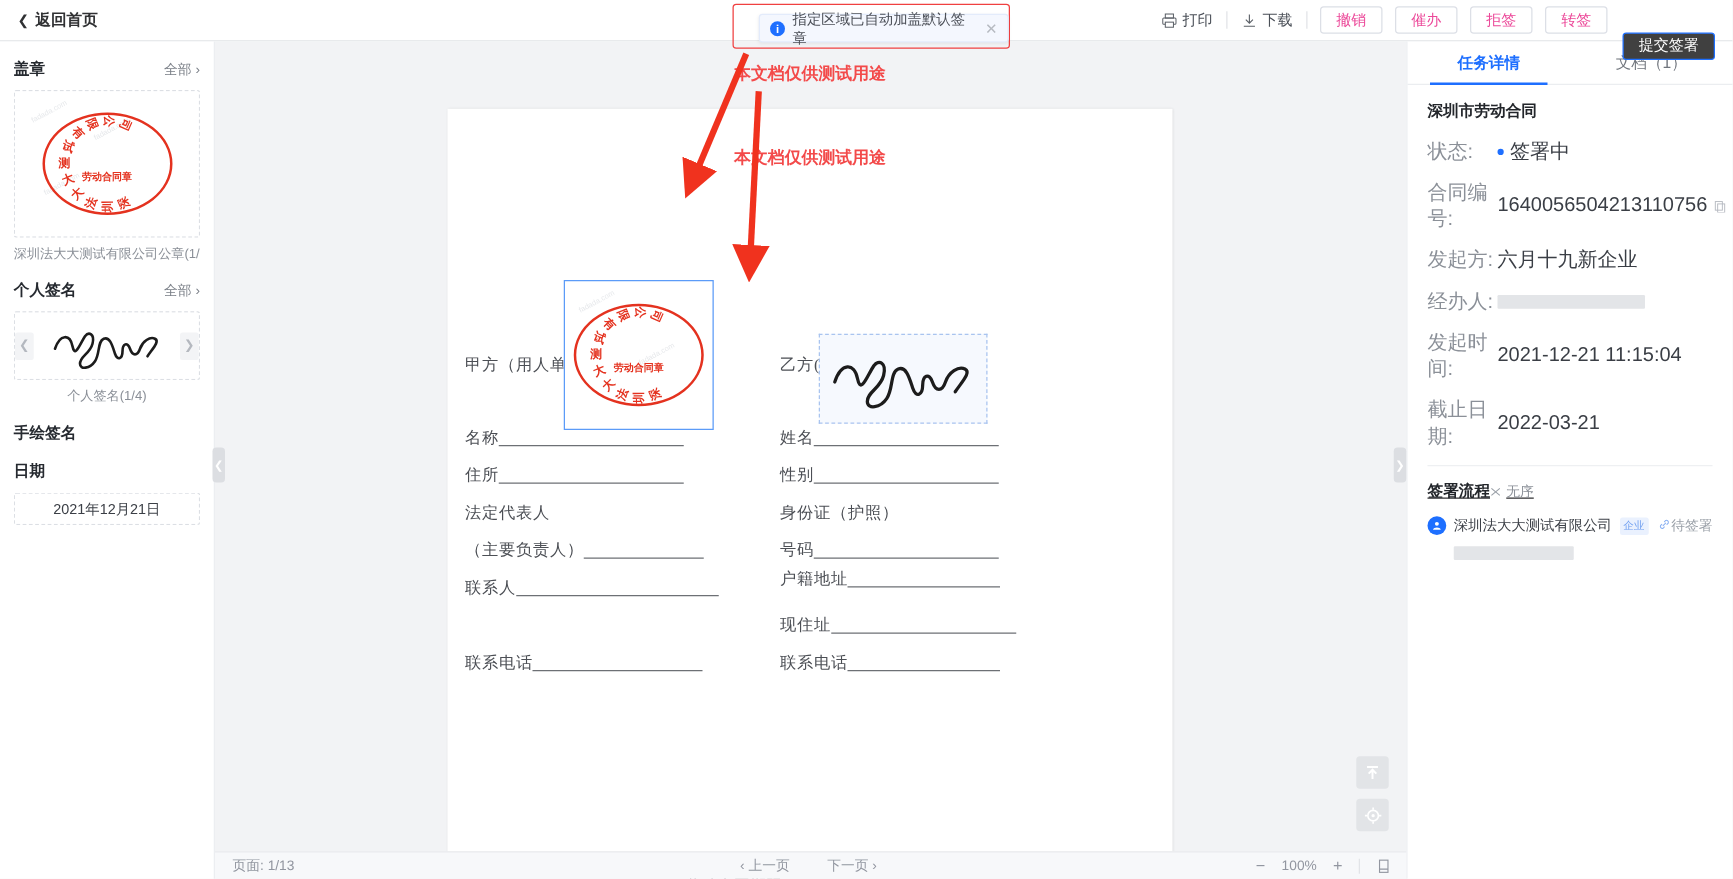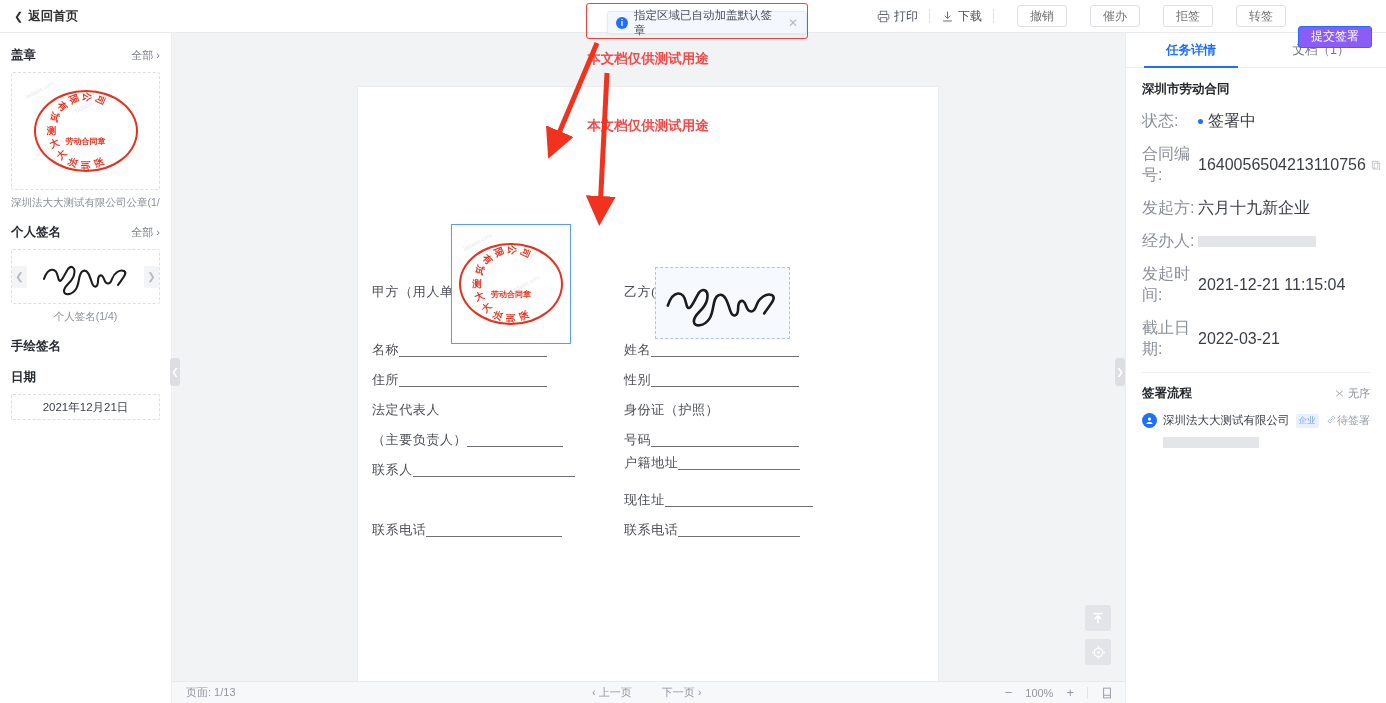--- a/index.html
+++ b/index.html
@@ -26,28 +26,28 @@
   .top-actions{
     margin-left:auto; display:flex; align-items:center; height:100%;
     padding-right:10px; gap:0px;
   }
   .icon-action{
     display:flex; align-items:center; gap:4px;
     font-size:12px; color:#4a4f57; padding:0 11px; cursor:pointer;
   }
   .vsep{ width:1px; height:14px; background:#e2e4e8; }
   .btn{
-    height:22px; min-width:50px; padding:0 12px; margin-left:23px;
+    height:22px; min-width:50px; padding:0 12px; margin-left:10px;
     border:1px solid #dcdfe6; border-radius:3px; background:#fff;
-    font-size:12px; color:#737373; cursor:pointer;
+    font-size:12px; color:#ec4899; cursor:pointer;
     display:flex; align-items:center; justify-content:center;
     font-family:"Liberation Sans",sans-serif;
   }
   .btn-primary{
-    background:#8b5cf6; border-color:#1e6fff; color:#fff;
+    background:#404040; border-color:#1e6fff; color:#fff;
     margin-left:12px; margin-right:4px; min-width:66px;margin-top:41px;
   }
 
   
   .toast-wrap{
     position:absolute; top:3px; left:586px; width:222px; height:36px;
     border:1.6px solid #f04040; border-radius:3px; z-index:60;
     background:transparent;
   }
   .toast{
@@ -227,21 +227,21 @@
   }
   .rp-body{ padding:13px 16px 0 16px; }
   .rp-title{ font-size:12.5px; font-weight:bold; color:#23262b; margin-bottom:13px; }
   .row{ display:flex; align-items:center; margin-bottom:12px; font-size:16px; }
   .row .k{ color:#8b9098; width:56px; flex:0 0 auto; }
   .row .v{ color:#3a3e45; display:flex; align-items:center; gap:5px; }
   .dot{ width:5px;height:5px;border-radius:50%;background:#1e6fff;display:inline-block; }
   .copy-ic{ color:#b6bac1; font-size:10px; cursor:pointer; }
   .redact{ height:11px; background:#e3e5e8; border-radius:1px; }
   .hr{ height:1px; background:#eef0f2; margin:4px 0 12px 0; }
-  .flow-head{ display:flex; align-items:center; justify-content:space-between; margin-bottom:11px; }
+  .flow-head{ display:flex; align-items:center; margin-bottom:11px;text-decoration:underline; }
   .flow-title{ font-size:12.5px; font-weight:bold; color:#23262b; }
   .flow-order{ font-size:11px; color:#8b9098; display:flex; align-items:center; gap:4px; }
   .flow-row{ display:flex; align-items:center; font-size:11.5px; }
   .avatar{
     width:15px;height:15px;border-radius:50%;background:#1e6fff;color:#fff;
     font-size:8px;display:flex;align-items:center;justify-content:center;
     margin-right:6px; flex:0 0 auto;
   }
   .flow-name{ color:#3a3e45;text-align:right; }
   .badge{

